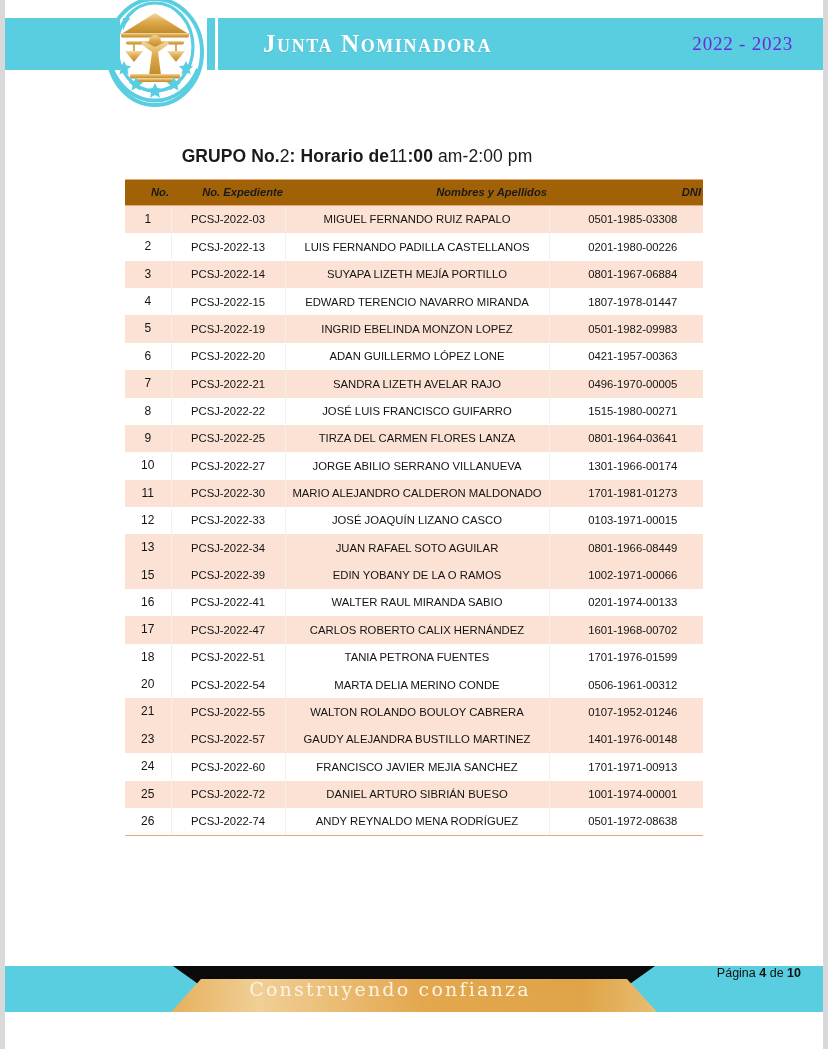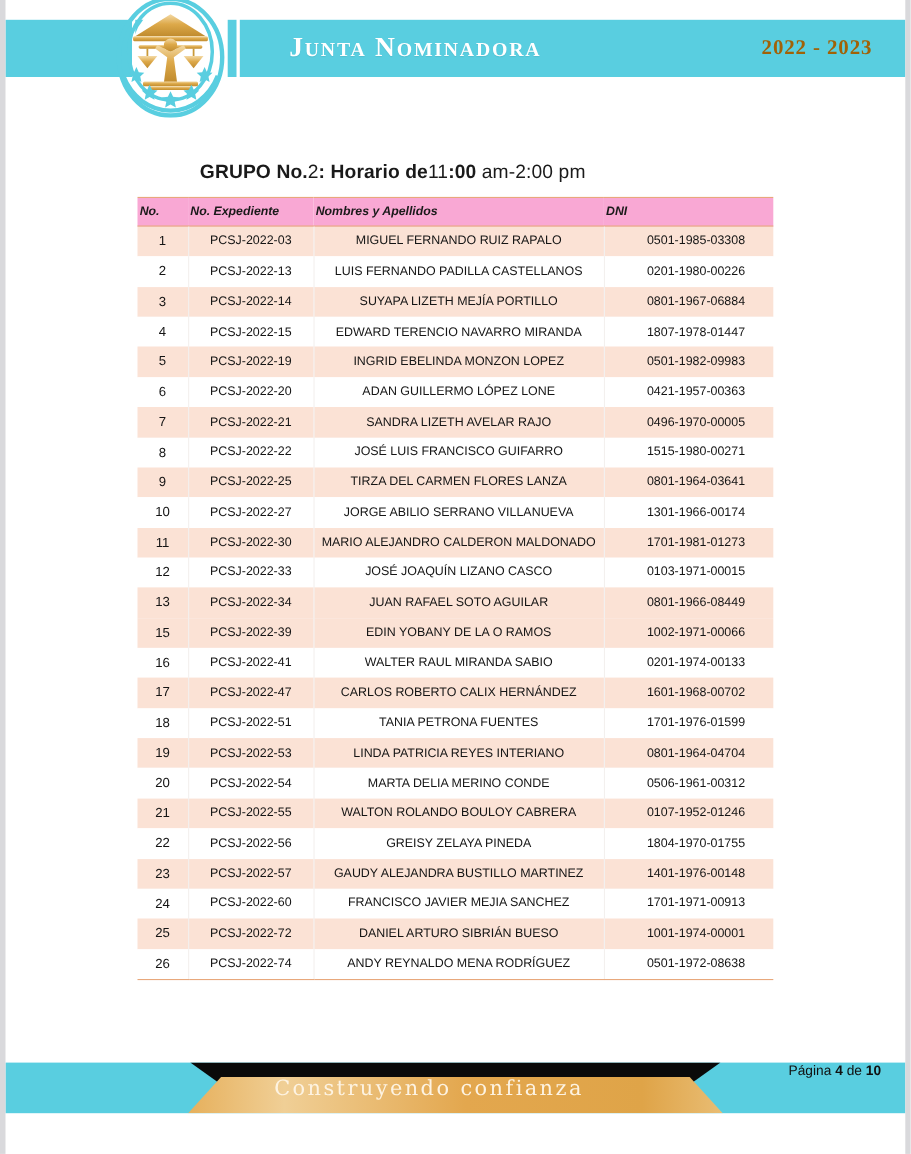--- a/index.html
+++ b/index.html
@@ -87,23 +87,23 @@
     color: #ffffff;
     z-index: 6;
     text-shadow: 0 1px 1px rgba(0,0,0,0.08);
   }
   .header-years {
     position: absolute;
     right: 30px;
     top: 33px;
     font-family: "Liberation Serif", serif;
     font-size: 19px;
-    font-weight: bold;
+    font-weight: normal;
     letter-spacing: 0.8px;
-    color: #a16207;
+    color: #6d28d9;
     z-index: 6;
     margin-left: 33px;
   }
 
   
   .logo {
     position: absolute;
     left: 83px;
     top: -3px;
     width: 134px;
@@ -148,22 +148,22 @@
   table.roster col.c-dni    { width: 154px; }
 
   table.roster thead th {
     font-size: 11.2px;
     font-style: italic;
     font-weight: bold;
     color: #1a1a1a;
     padding: 6px 2px 7px 2px;
     border-top: 1.6px solid #e8a87c;
     border-bottom: 1.6px solid #e8a87c;
-    text-align: left;
-    background: #f9a8d4;
+    text-align: right;
+    background: #a16207;
   }
   table.roster tbody td {
     font-size: 11.3px;
     color: #141414;
     text-align: center;
     padding: 6px 3px;
     border-right: 1px solid #f3f0ee;
     line-height: 1.28;
   }
   table.roster tbody td:last-child { border-right: none; padding-left: 16px; }
@@ -402,43 +402,31 @@
               <td>PCSJ-2022-47</td>
               <td>CARLOS ROBERTO CALIX HERNÁNDEZ</td>
               <td>1601-1968-00702</td>
             </tr>
             <tr class="plain">
               <td class="cell-no">18</td>
               <td>PCSJ-2022-51</td>
               <td>TANIA PETRONA FUENTES</td>
               <td>1701-1976-01599</td>
             </tr>
-            <tr class="shaded">
-              <td class="cell-no">19</td>
-              <td>PCSJ-2022-53</td>
-              <td>LINDA PATRICIA REYES INTERIANO</td>
-              <td>0801-1964-04704</td>
-            </tr>
             <tr class="plain">
               <td class="cell-no">20</td>
               <td>PCSJ-2022-54</td>
               <td>MARTA DELIA MERINO CONDE</td>
               <td>0506-1961-00312</td>
             </tr>
             <tr class="shaded">
               <td class="cell-no">21</td>
               <td>PCSJ-2022-55</td>
               <td>WALTON ROLANDO BOULOY CABRERA</td>
               <td>0107-1952-01246</td>
-            </tr>
-            <tr class="plain">
-              <td class="cell-no">22</td>
-              <td>PCSJ-2022-56</td>
-              <td>GREISY ZELAYA PINEDA</td>
-              <td>1804-1970-01755</td>
             </tr>
             <tr class="shaded">
               <td class="cell-no">23</td>
               <td>PCSJ-2022-57</td>
               <td>GAUDY ALEJANDRA BUSTILLO MARTINEZ</td>
               <td>1401-1976-00148</td>
             </tr>
             <tr class="plain">
               <td class="cell-no">24</td>
               <td>PCSJ-2022-60</td>

